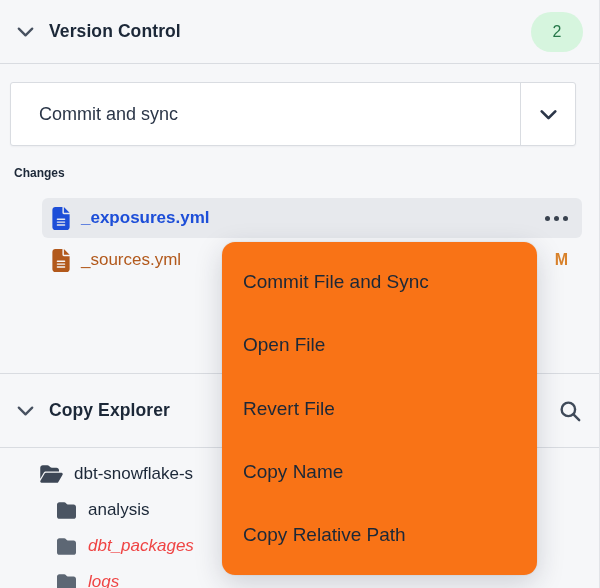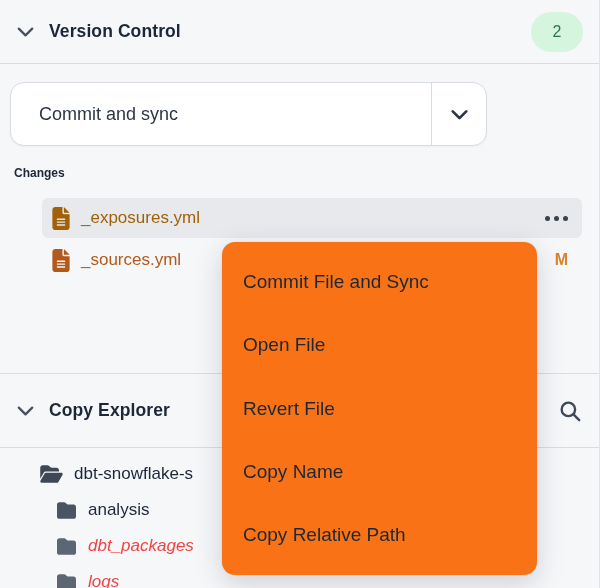--- a/index.html
+++ b/index.html
@@ -23,22 +23,22 @@
   .chev-icon { display:flex; align-items:center; cursor:pointer; color:#475160; }
   .count-badge {
     margin-left:auto;
     min-width:52px; height:40px; border-radius:21px;
     display:flex; align-items:center; justify-content:center;
     font-size:16px; font-weight:400;
   }
 
   
   .dropdown {
-    position:absolute; left:10px; top:82px; width:477px; height:64px;
-    background:#ffffff; border:1px solid #d9dce1; border-radius:14px;
+    position:absolute; left:10px; top:82px; width:566px; height:64px;
+    background:#ffffff; border:1px solid #d9dce1; border-radius:3px;
     display:flex; align-items:center;
     box-shadow:0 1px 2px rgba(20,30,50,.04);
     cursor:pointer;
   }
   .dropdown-label { padding-left:28px; font-size:18px; color:#2b3648; }
   .dropdown-caret {
     margin-left:auto; width:55px; height:100%;
     border-left:1px solid #d9dce1;
     display:flex; align-items:center; justify-content:center;
     color:#2b3648; cursor:pointer;
@@ -111,21 +111,21 @@
   <span class="dropdown-caret">
     <svg width="25" height="25" viewBox="0 0 24 24" fill="none" stroke="currentColor" stroke-width="2.6" stroke-linecap="round" stroke-linejoin="round">
         <polyline points="5.5,9 12,15.5 18.5,9"></polyline>
       </svg>
   </span>
 </div>
 
 <div class="changes-label">Changes</div>
 
 <div class="file-rows">
-  <div class="file-row selected" style="color: #a16207;">
+  <div class="file-row selected" style="color: #1d4ed8; font-weight: bold;">
     <span class="file-icon">
       <svg width="18" height="23" viewBox="0 0 384 512" fill="currentColor">
           <path d="M64 0C28.7 0 0 28.7 0 64V448c0 35.3 28.7 64 64 64H320c35.3 0 64-28.7 64-64V160H256c-17.7 0-32-14.3-32-32V0H64zM256 0V128H384L256 0zM112 256H272c8.8 0 16 7.2 16 16s-7.2 16-16 16H112c-8.8 0-16-7.2-16-16s7.2-16 16-16zm0 64H272c8.8 0 16 7.2 16 16s-7.2 16-16 16H112c-8.8 0-16-7.2-16-16s7.2-16 16-16zm0 64H272c8.8 0 16 7.2 16 16s-7.2 16-16 16H112c-8.8 0-16-7.2-16-16s7.2-16 16-16z"></path>
         </svg>
     </span>
     <span class="file-name">_exposures.yml</span>
     <span class="row-right">
       <span class="ellipsis">
         <span class="dot"></span>
           <span class="dot"></span>

